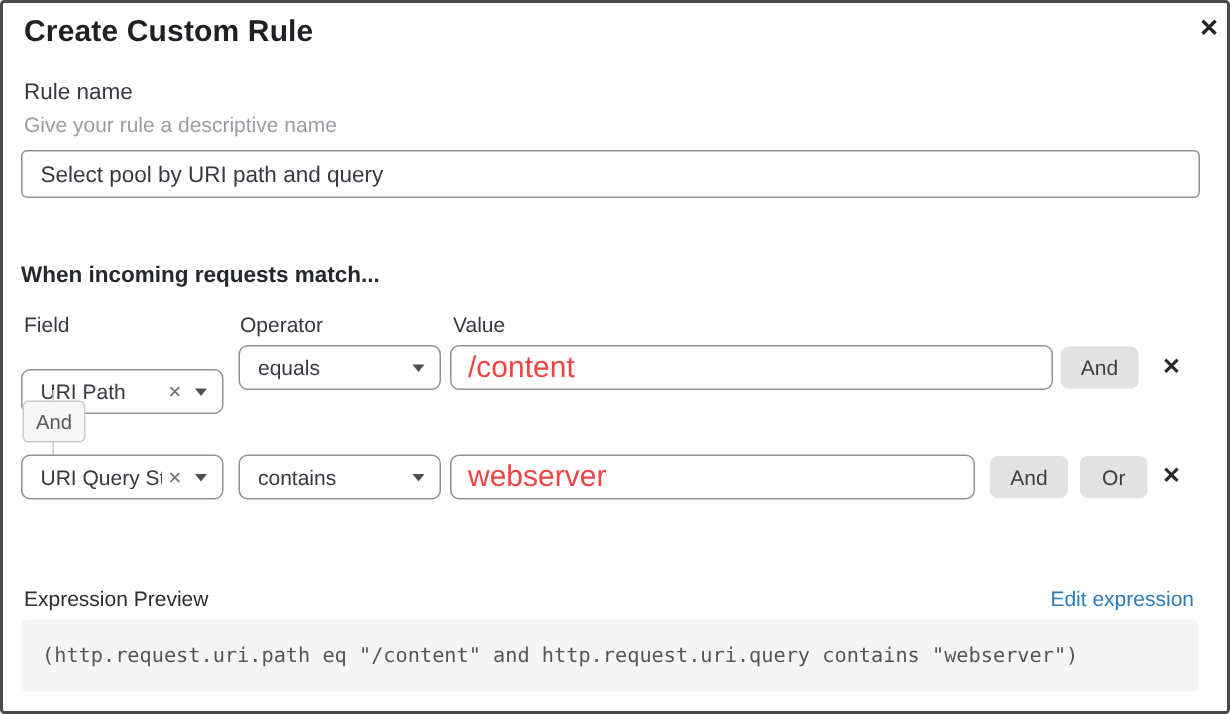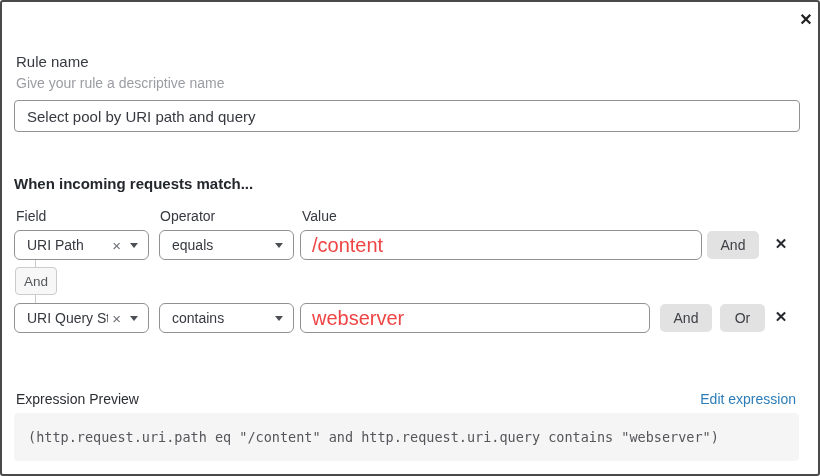--- a/index.html
+++ b/index.html
@@ -160,35 +160,36 @@
     font-size: 13.5px;
     color: #55565b;
     white-space: nowrap;
   }
 </style>
 </head>
 <body>
 
 <div class="dialog">
 
+  <div class="abs title">Create Custom Rule</div>
   <button class="abs close-btn">✕</button>
 
   <div class="abs field-label" style="left:14px; top:51px;text-align:center;">Rule name</div>
   <div class="abs hint" style="left:14px; top:73px;">Give your rule a descriptive name</div>
   <div class="abs" style="left:12px; top:98px; width:786px;">
     <input class="text-input" type="text" value="Select pool by URI path and query" style="">
   </div>
 
   <div class="abs section-heading" style="left:12px; top:173px;">When incoming requests match...</div>
 
   <div class="abs col-label" style="left:14px; top:206px;">Field</div>
   <div class="abs col-label" style="left:158px; top:206px;">Operator</div>
   <div class="abs col-label" style="left:300px; top:206px;">Value</div>
 
-  <div class="abs select-box" style="left:12px; top:228px; width:135px;">
+  <div class="abs select-box" style="left:12px; top:244px; width:135px;">
     <span class="sel-text">URI Path</span>
     <span class="clear-x">×</span>
     <span class="caret"></span>
   </div>
   <div class="abs select-box" style="left:157px; top:228px; width:135px;">
     <span class="sel-text">equals</span>
     <span class="caret"></span>
   </div>
   <input class="abs value-input" style="left: 298px; top: 228px; width: 402px;" type="text" value="/content">
   <button class="abs conj-btn" style="left:705px; top:229px; width:52px;">And</button>

